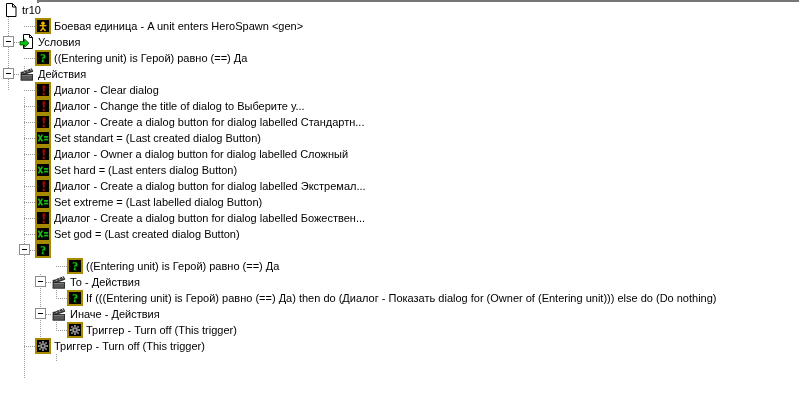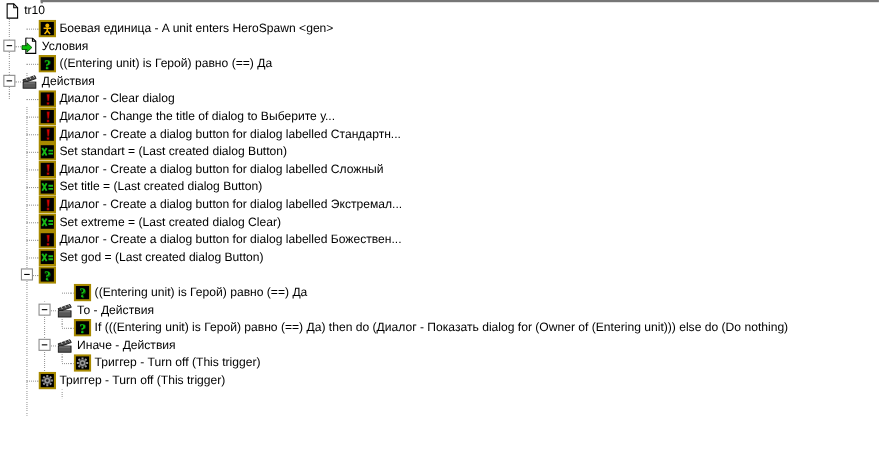--- a/index.html
+++ b/index.html
@@ -200,48 +200,48 @@
       </span>
     <span class="label">Set standart = (Last created dialog Button)</span>
   </div>
   <div class="row" style="--lvl:2">
     <span class="hline"></span>
     <span class="icon">
         <svg>
           <use href="#i-excl"></use>
         </svg>
       </span>
-    <span class="label">Диалог - Create a dialog button for dialog labelled Сложный</span>
+    <span class="label">Диалог - Owner a dialog button for dialog labelled Сложный</span>
   </div>
   <div class="row" style="--lvl:2">
     <span class="hline"></span>
     <span class="icon">
         <svg>
           <use href="#i-set"></use>
         </svg>
       </span>
-    <span class="label">Set title = (Last created dialog Button)</span>
+    <span class="label">Set hard = (Last enters dialog Button)</span>
   </div>
   <div class="row" style="--lvl:2">
     <span class="hline"></span>
     <span class="icon">
         <svg>
           <use href="#i-excl"></use>
         </svg>
       </span>
     <span class="label">Диалог - Create a dialog button for dialog labelled Экстремал...</span>
   </div>
   <div class="row" style="--lvl:2">
     <span class="hline"></span>
     <span class="icon">
         <svg>
           <use href="#i-set"></use>
         </svg>
       </span>
-    <span class="label">Set extreme = (Last created dialog Clear)</span>
+    <span class="label">Set extreme = (Last labelled dialog Button)</span>
   </div>
   <div class="row" style="--lvl:2">
     <span class="hline"></span>
     <span class="icon">
         <svg>
           <use href="#i-excl"></use>
         </svg>
       </span>
     <span class="label">Диалог - Create a dialog button for dialog labelled Божествен...</span>
   </div>

